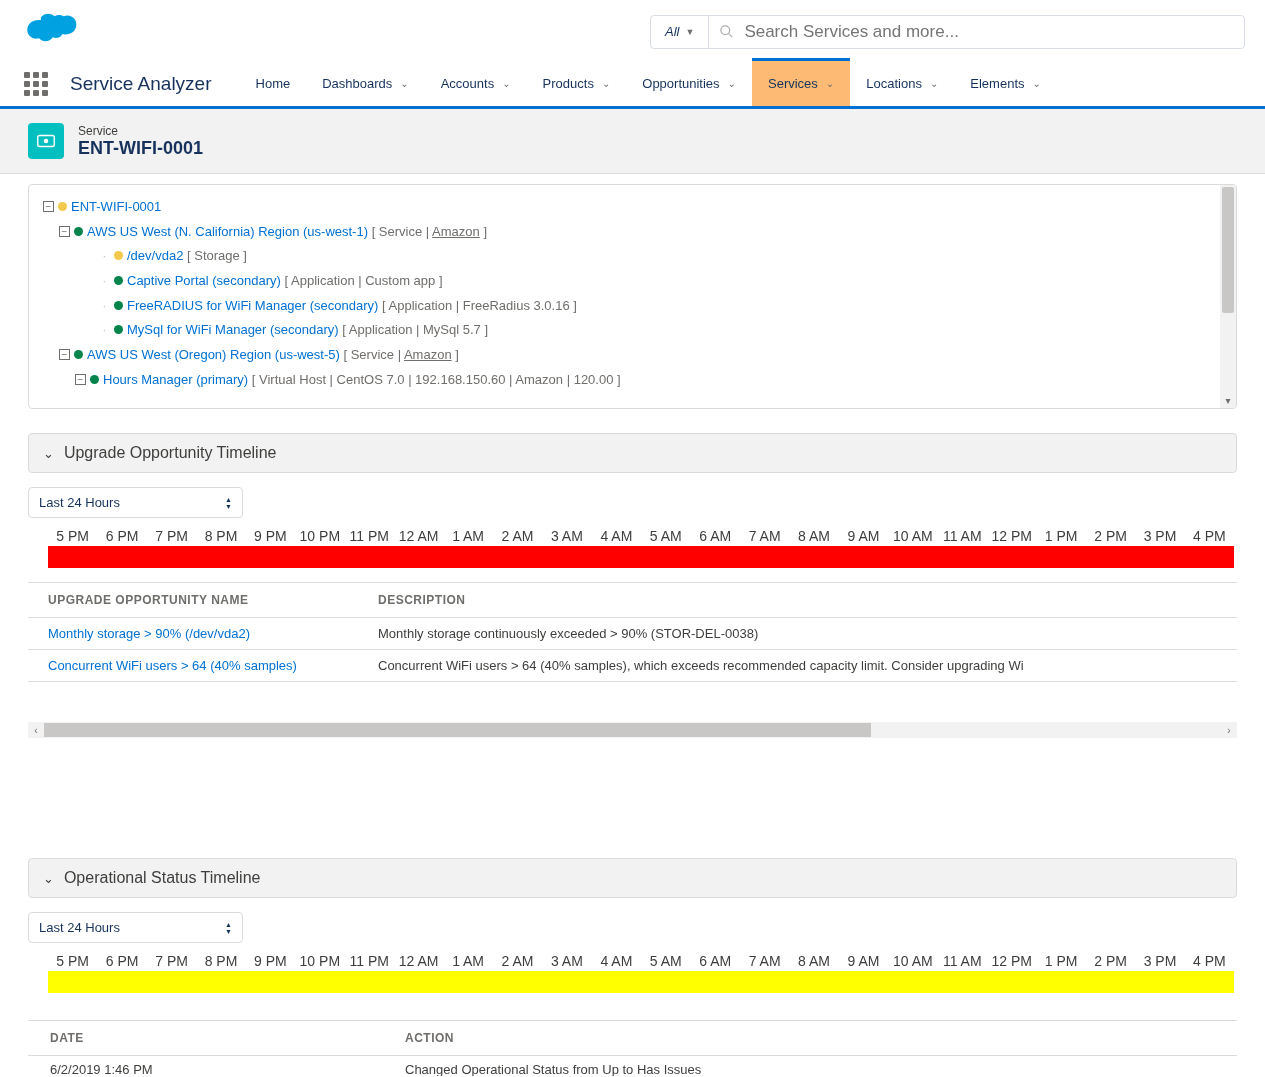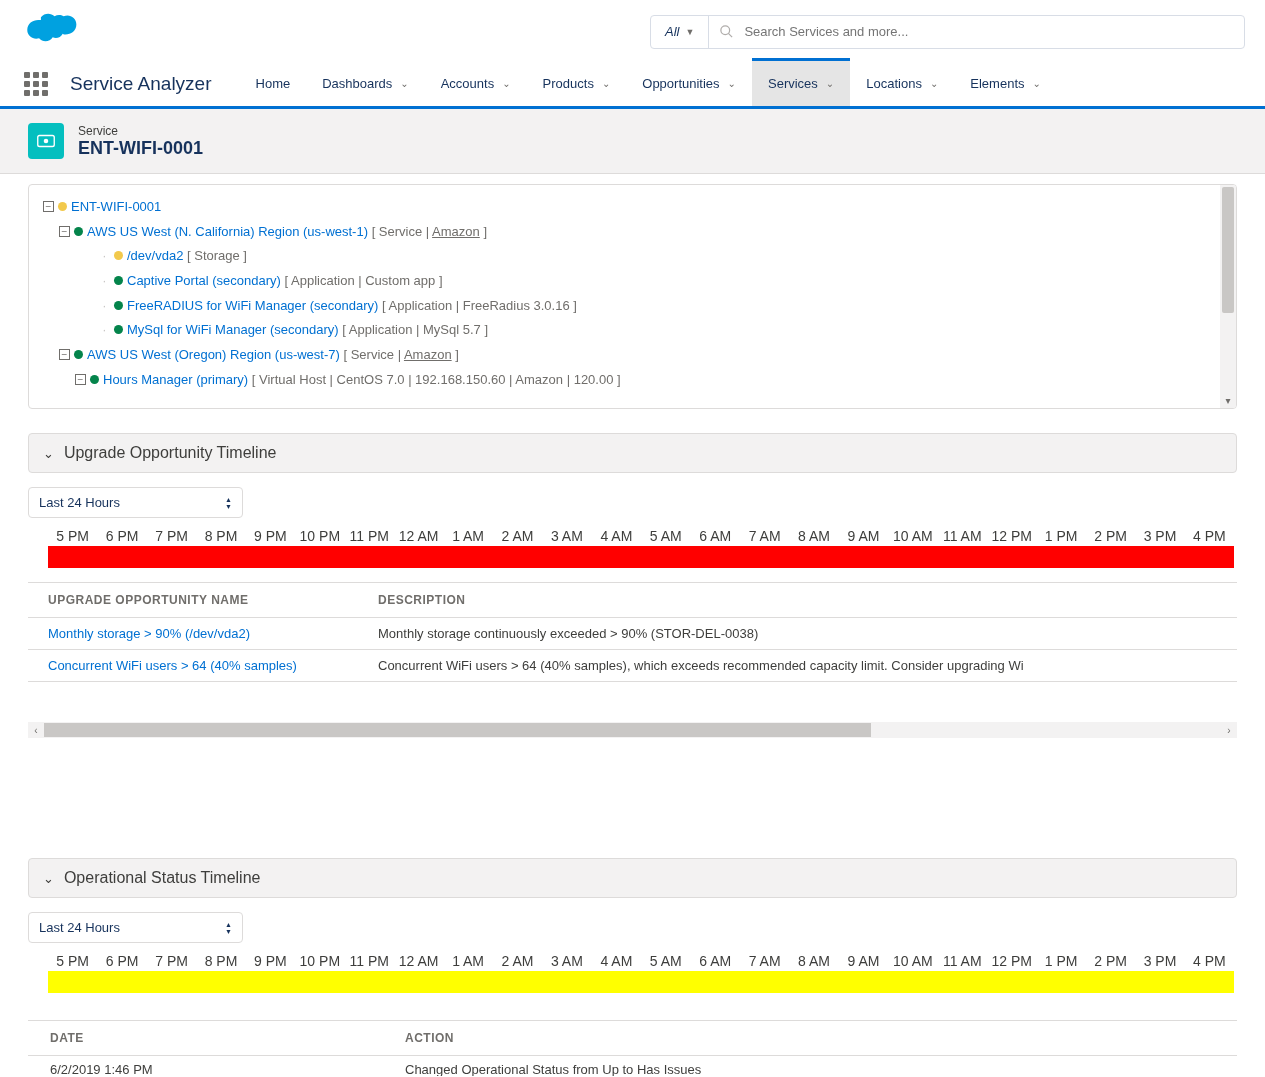--- a/index.html
+++ b/index.html
@@ -46,21 +46,21 @@
 .search-icon-box {
   padding: 0 10px;
   color: #b0adab;
   display: flex;
   align-items: center;
 }
 .search-input {
   border: none;
   outline: none;
   flex: 1;
-  font-size: 13px;
+  font-size: 17px;
   color: #0f766e;
   padding-right: 10px;
 }
 .navbar {
   display: flex;
   align-items: center;
   padding: 0 0 0 24px;
   border-bottom: 3px solid #0070d2;
   height: 48px;
   margin-top: 8px;
@@ -81,21 +81,21 @@
   align-items: center;
   padding: 0 16px;
   gap: 8px;
   cursor: pointer;
   height: 100%;
   font-size: 13px;
   color: #16325c;
   position: relative;
 }
 .nav-item.active {
-  background: #e5e5e5;
+  background: #fdba74;
 }
 .nav-item.active::before {
   content: "";
   position: absolute;
   top: -3px; left: 0; right: 0;
   height: 3px;
   background: #0070d2;
 }
 .nav-item .caret { font-size: 10px; color: #706e6b; }
 
@@ -405,21 +405,21 @@
 <div class="main">
 
   <div class="tree-panel">
     <div id="tree-body">
         <div class="tree-node d0"><span class="toggle">−</span><span class="status-dot yellow"></span><a class="tree-link">ENT-WIFI-0001</a></div>
         <div class="tree-node d1"><span class="toggle">−</span><span class="status-dot green"></span><a class="tree-link">AWS US West (N. California) Region (us-west-1)</a><span class="tree-meta"> [ Service | <a>Amazon</a> ]</span></div>
         <div class="tree-node d3"><span class="tree-conn">·</span><span class="status-dot yellow"></span><a class="tree-link">/dev/vda2</a><span class="tree-meta"> [ Storage ]</span></div>
         <div class="tree-node d3"><span class="tree-conn">·</span><span class="status-dot green"></span><a class="tree-link">Captive Portal (secondary)</a><span class="tree-meta"> [ Application | Custom app ]</span></div>
         <div class="tree-node d3"><span class="tree-conn">·</span><span class="status-dot green"></span><a class="tree-link">FreeRADIUS for WiFi Manager (secondary)</a><span class="tree-meta"> [ Application | FreeRadius 3.0.16 ]</span></div>
         <div class="tree-node d3"><span class="tree-conn">·</span><span class="status-dot green"></span><a class="tree-link">MySql for WiFi Manager (secondary)</a><span class="tree-meta"> [ Application | MySql 5.7 ]</span></div>
-        <div class="tree-node d1"><span class="toggle">−</span><span class="status-dot green"></span><a class="tree-link">AWS US West (Oregon) Region (us-west-7)</a><span class="tree-meta"> [ Service | <a>Amazon</a> ]</span></div>
+        <div class="tree-node d1"><span class="toggle">−</span><span class="status-dot green"></span><a class="tree-link">AWS US West (Oregon) Region (us-west-5)</a><span class="tree-meta"> [ Service | <a>Amazon</a> ]</span></div>
         <div class="tree-node d2"><span class="toggle">−</span><span class="status-dot green"></span><a class="tree-link">Hours Manager (primary)</a><span class="tree-meta"> [ Virtual Host | CentOS 7.0 | 192.168.150.60 | Amazon | 120.00 ]</span></div>
       </div>
     <div class="tree-scroll">
       <div class="tree-thumb"></div>
       <div class="tree-arrow down">▾</div>
     </div>
   </div>
 
   <div class="section">
     <div class="section-head">

